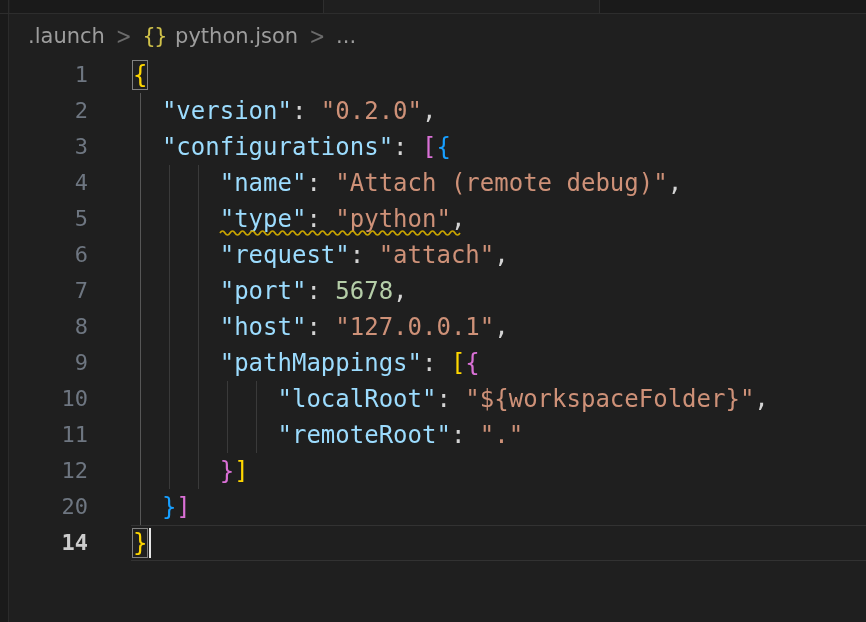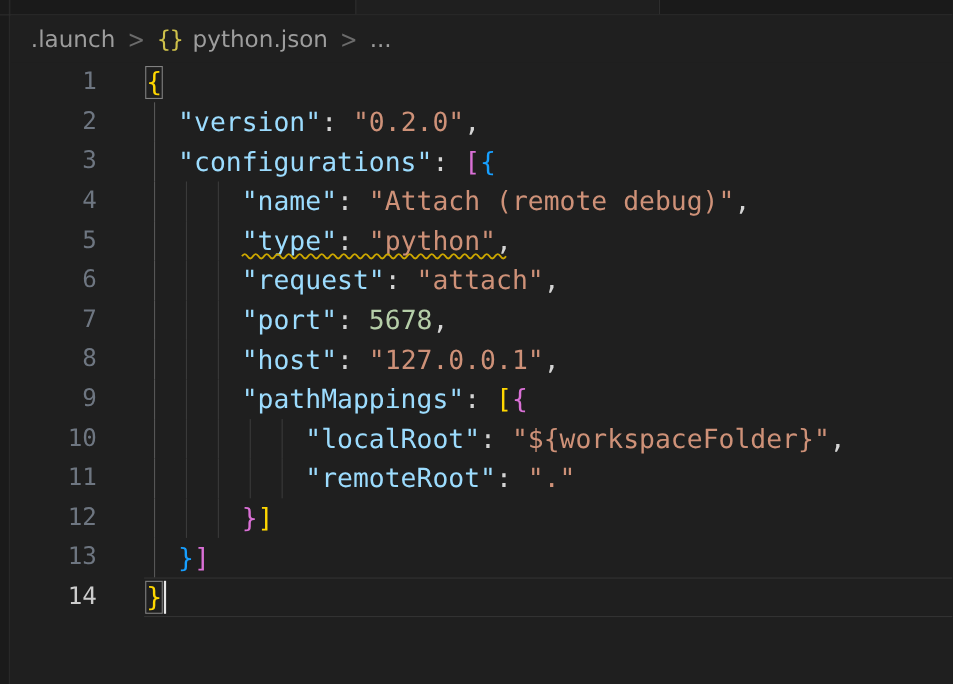--- a/index.html
+++ b/index.html
@@ -28,21 +28,21 @@
   .chev { color:#6b6b6b; font-size:19px; margin:0 11px; transform:scaleY(1.2); display:inline-block; }
   .json-icon { color:#cfc14a; font-family:"DejaVu Sans Mono", monospace; font-size:21px; margin-right:9px; letter-spacing:-1px; }
   
   .editor { position:absolute; left:10px; top:57px; right:0; bottom:0; }
   .line {
     position:relative; height:36px;
     font-family:"DejaVu Sans Mono", monospace;
     font-size:24px; line-height:36px; white-space:pre;
   }
   .ln { position:absolute; left:0; top:0; width:78px; text-align:right; color:#6e7681; font-size:22px; }
-  .line.active .ln { color:#cccccc; }
+  .line.active .ln { color:#cccccc;font-weight:bold; }
   .code { position:absolute; left:123px; top:0; }
   .guide { position:absolute; top:0; width:1px; height:36px; background:#3a3a3a; }
   .guide.g0 { background:#565656; }
   .bbox { outline:1px solid #818181; }
   .cursor { position:absolute; width:2px; top:3px; height:30px; background:#e6e6e6; }
   .hl { position:absolute; left:121px; right:0; height:1px; background:#323232; }
   .hl.top { top:0; } .hl.bot { bottom:0; }
   .squiggle { position:absolute; top:28px; height:7px; overflow:visible; }
 </style>
 </head>
@@ -74,15 +74,15 @@
     <div class="line"><span class="ln">5</span><span class="guide g0" style="left: 130px;"></span><span class="guide" style="left: 158.9px;"></span><span class="guide" style="left: 187.8px;"></span><span class="code">      <span style="color: rgb(156, 220, 254);">"type"</span><span style="color: rgb(212, 212, 212);">: </span><span style="color: rgb(206, 145, 120);">"python"</span><span style="color: rgb(212, 212, 212);">,</span></span><svg class="squiggle" width="231.2" height="7" style="left: 209.7px;">
         <path d="M0 4 q2.5 -4 5 0 q2.5 4 5 0 q2.5 -4 5 0 q2.5 4 5 0 q2.5 -4 5 0 q2.5 4 5 0 q2.5 -4 5 0 q2.5 4 5 0 q2.5 -4 5 0 q2.5 4 5 0 q2.5 -4 5 0 q2.5 4 5 0 q2.5 -4 5 0 q2.5 4 5 0 q2.5 -4 5 0 q2.5 4 5 0 q2.5 -4 5 0 q2.5 4 5 0 q2.5 -4 5 0 q2.5 4 5 0 q2.5 -4 5 0 q2.5 4 5 0 q2.5 -4 5 0 q2.5 4 5 0 q2.5 -4 5 0 q2.5 4 5 0 q2.5 -4 5 0 q2.5 4 5 0 q2.5 -4 5 0 q2.5 4 5 0 q2.5 -4 5 0 q2.5 4 5 0 q2.5 -4 5 0 q2.5 4 5 0 q2.5 -4 5 0 q2.5 4 5 0 q2.5 -4 5 0 q2.5 4 5 0 q2.5 -4 5 0 q2.5 4 5 0 q2.5 -4 5 0 q2.5 4 5 0 q2.5 -4 5 0 q2.5 4 5 0 q2.5 -4 5 0 q2.5 4 5 0 q2.5 -4 5 0 q2.5 4 5 0" fill="none" stroke="#CCA700" stroke-width="1.7"></path>
       </svg></div>
     <div class="line"><span class="ln">6</span><span class="guide g0" style="left: 130px;"></span><span class="guide" style="left: 158.9px;"></span><span class="guide" style="left: 187.8px;"></span><span class="code">      <span style="color: rgb(156, 220, 254);">"request"</span><span style="color: rgb(212, 212, 212);">: </span><span style="color: rgb(206, 145, 120);">"attach"</span><span style="color: rgb(212, 212, 212);">,</span></span></div>
     <div class="line"><span class="ln">7</span><span class="guide g0" style="left: 130px;"></span><span class="guide" style="left: 158.9px;"></span><span class="guide" style="left: 187.8px;"></span><span class="code">      <span style="color: rgb(156, 220, 254);">"port"</span><span style="color: rgb(212, 212, 212);">: </span><span style="color: rgb(181, 206, 168);">5678</span><span style="color: rgb(212, 212, 212);">,</span></span></div>
     <div class="line"><span class="ln">8</span><span class="guide g0" style="left: 130px;"></span><span class="guide" style="left: 158.9px;"></span><span class="guide" style="left: 187.8px;"></span><span class="code">      <span style="color: rgb(156, 220, 254);">"host"</span><span style="color: rgb(212, 212, 212);">: </span><span style="color: rgb(206, 145, 120);">"127.0.0.1"</span><span style="color: rgb(212, 212, 212);">,</span></span></div>
     <div class="line"><span class="ln">9</span><span class="guide g0" style="left: 130px;"></span><span class="guide" style="left: 158.9px;"></span><span class="guide" style="left: 187.8px;"></span><span class="code">      <span style="color: rgb(156, 220, 254);">"pathMappings"</span><span style="color: rgb(212, 212, 212);">: </span><span style="color: rgb(255, 215, 0);">[</span><span style="color: rgb(218, 112, 214);">{</span></span></div>
     <div class="line"><span class="ln">10</span><span class="guide g0" style="left: 130px;"></span><span class="guide" style="left: 158.9px;"></span><span class="guide" style="left: 187.8px;"></span><span class="guide" style="left: 216.7px;"></span><span class="guide" style="left: 245.6px;"></span><span class="code">          <span style="color: rgb(156, 220, 254);">"localRoot"</span><span style="color: rgb(212, 212, 212);">: </span><span style="color: rgb(206, 145, 120);">"${workspaceFolder}"</span><span style="color: rgb(212, 212, 212);">,</span></span></div>
     <div class="line"><span class="ln">11</span><span class="guide g0" style="left: 130px;"></span><span class="guide" style="left: 158.9px;"></span><span class="guide" style="left: 187.8px;"></span><span class="guide" style="left: 216.7px;"></span><span class="guide" style="left: 245.6px;"></span><span class="code">          <span style="color: rgb(156, 220, 254);">"remoteRoot"</span><span style="color: rgb(212, 212, 212);">: </span><span style="color: rgb(206, 145, 120);">"."</span></span></div>
     <div class="line"><span class="ln">12</span><span class="guide g0" style="left: 130px;"></span><span class="guide" style="left: 158.9px;"></span><span class="guide" style="left: 187.8px;"></span><span class="code">      <span style="color: rgb(218, 112, 214);">}</span><span style="color: rgb(255, 215, 0);">]</span></span></div>
-    <div class="line"><span class="ln">13</span><span class="guide g0" style="left: 130px;"></span><span class="code">  <span style="color: rgb(23, 159, 255);">}</span><span style="color: rgb(218, 112, 214);">]</span></span></div>
+    <div class="line"><span class="ln">20</span><span class="guide g0" style="left: 130px;"></span><span class="code">  <span style="color: rgb(23, 159, 255);">}</span><span style="color: rgb(218, 112, 214);">]</span></span></div>
     <div class="line active"><span class="ln">14</span><div class="hl top"></div><div class="hl bot"></div><span class="code"><span class="bbox" style="color: rgb(255, 215, 0);">}</span></span><div class="cursor" style="left: 139.45px;"></div></div>
   </div>
 
 </body></html>

